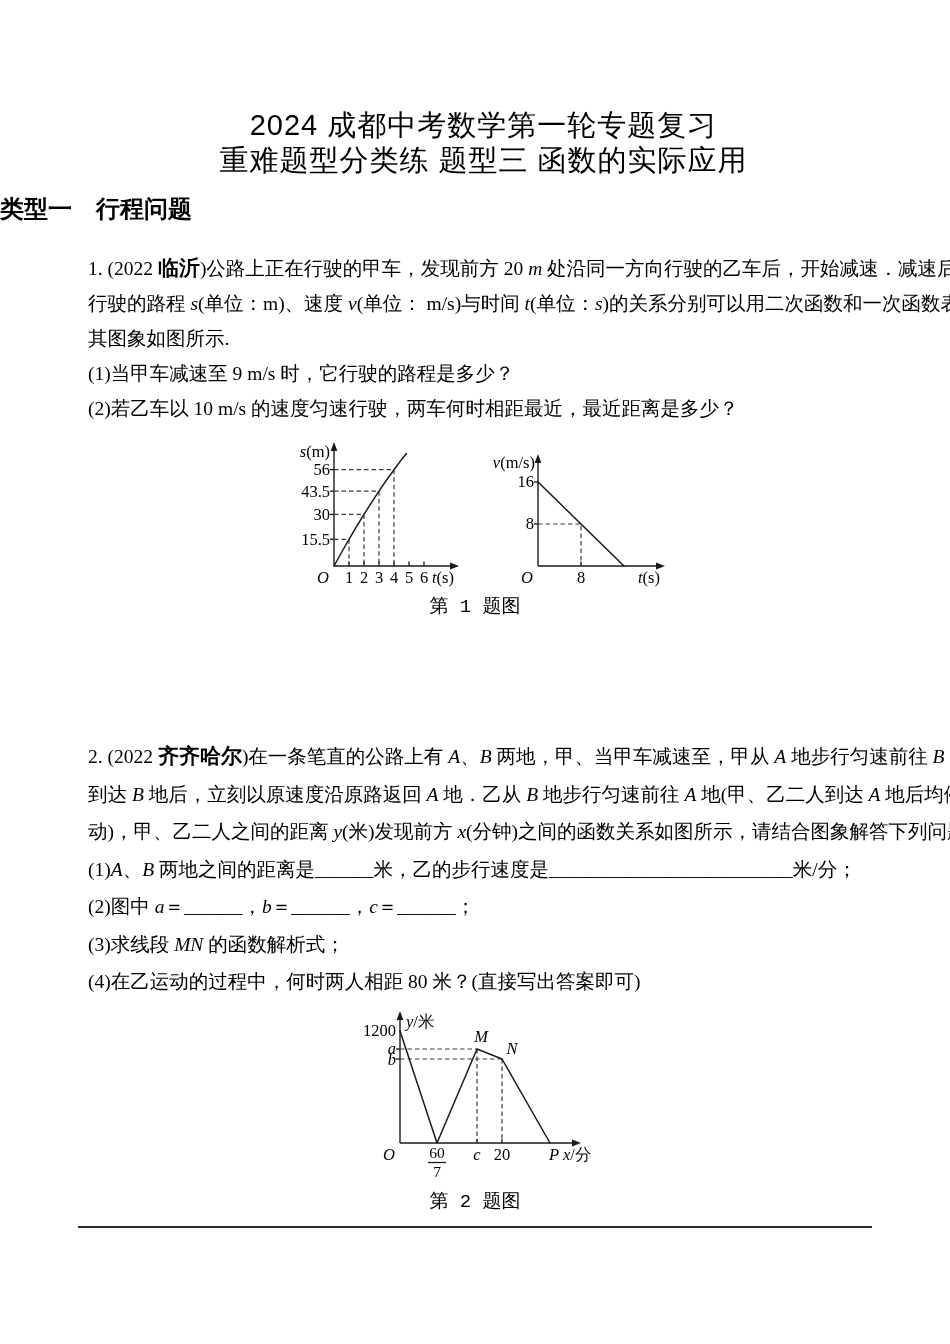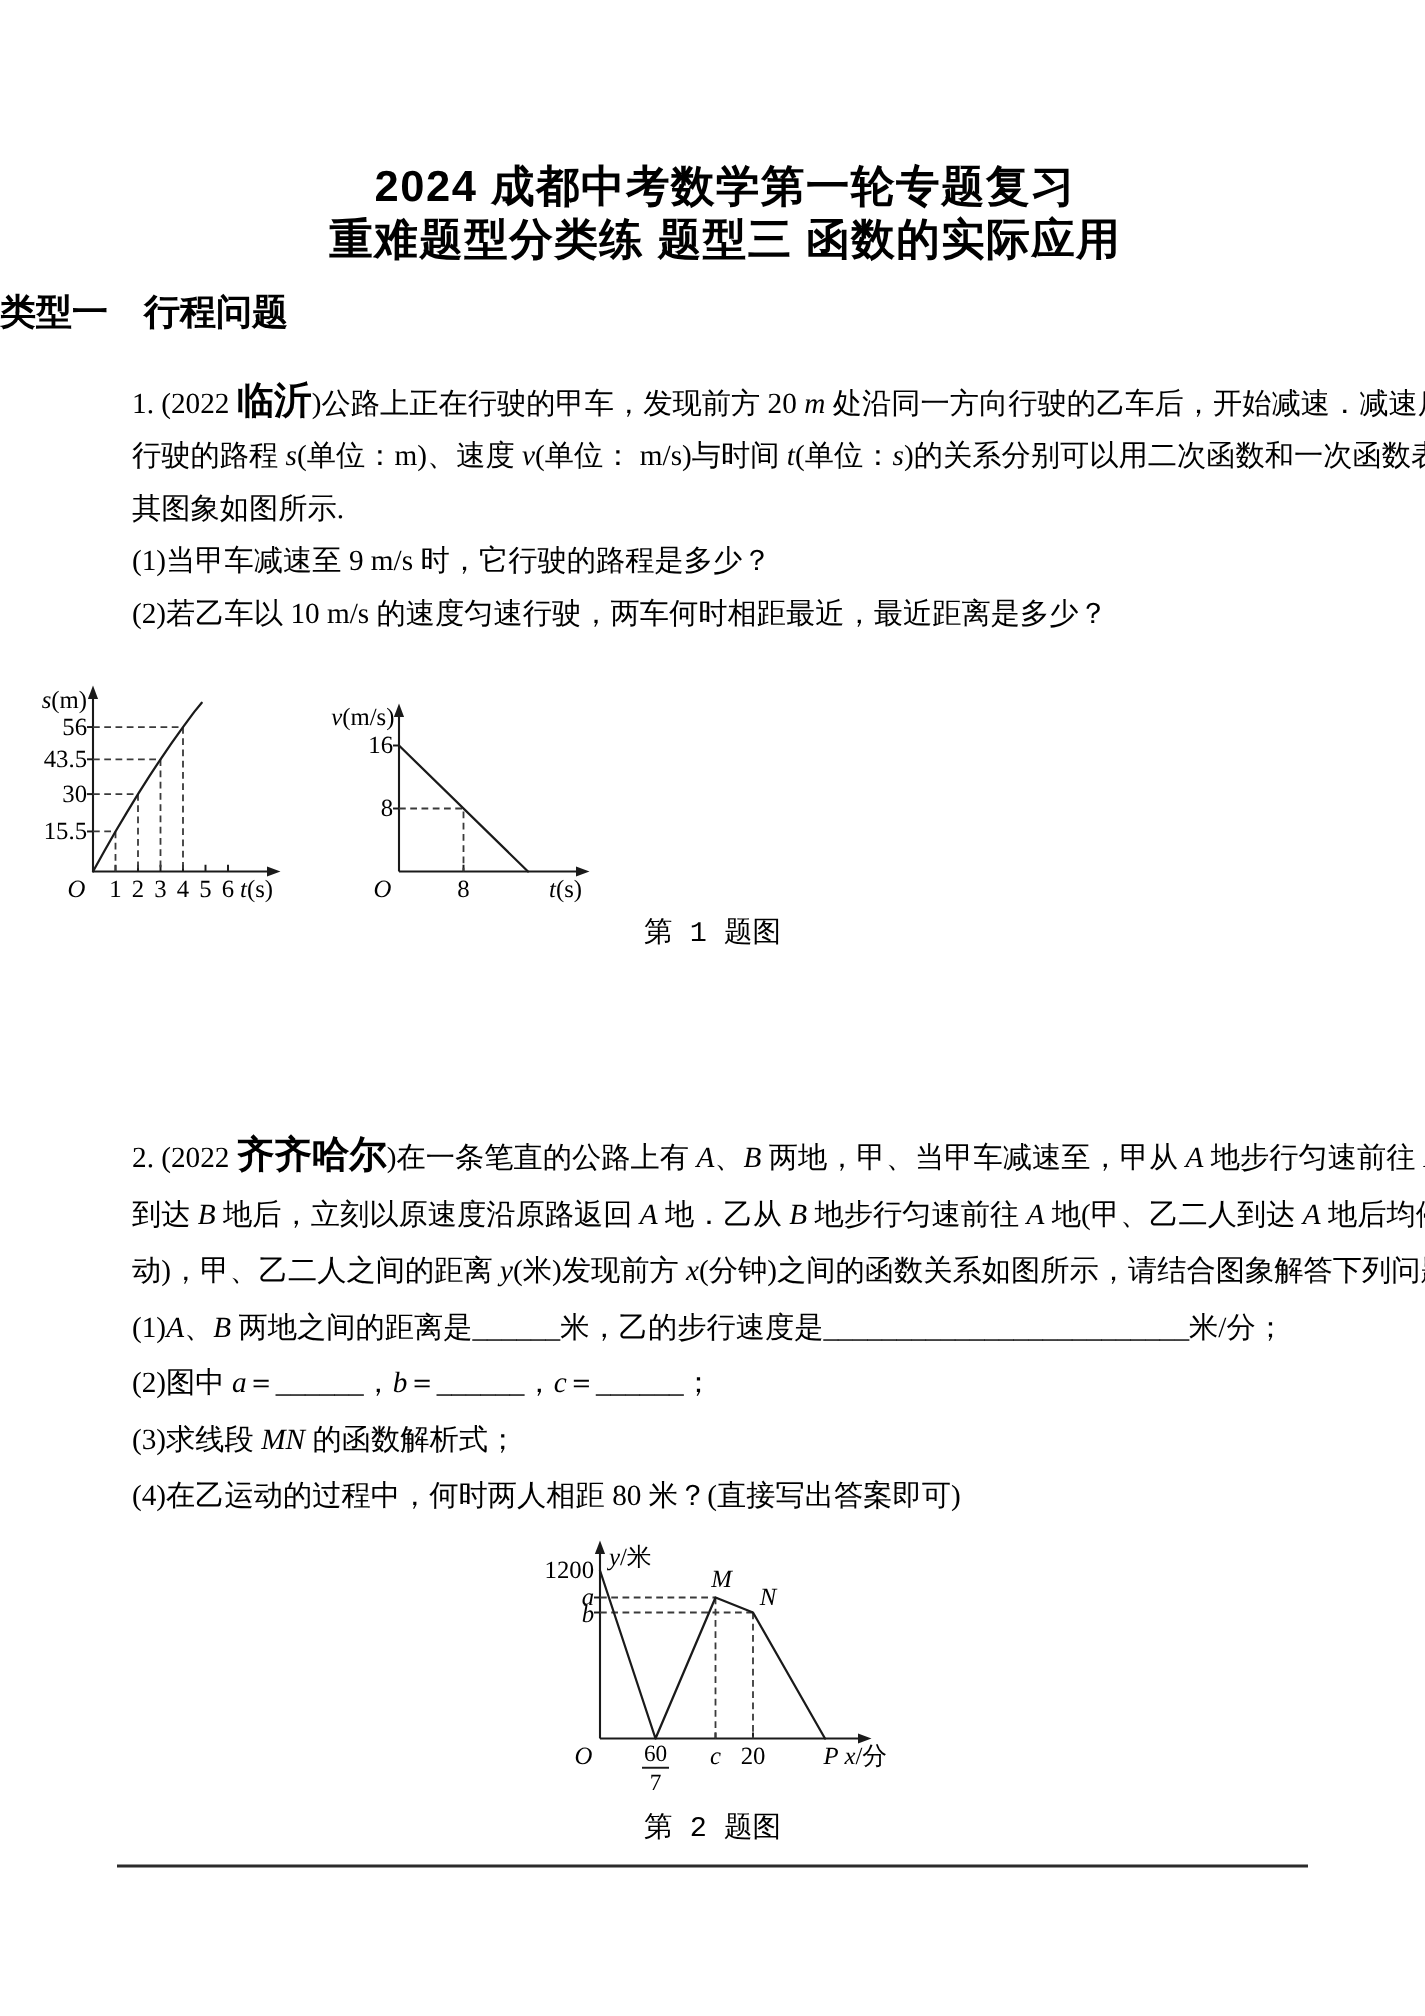--- a/index.html
+++ b/index.html
@@ -10,21 +10,21 @@
     margin: 0 auto;
     background: #ffffff;
     color: #000;
     font-family: "Liberation Serif", "DejaVu Serif", serif;
     overflow: hidden;
     padding-top: 108px;
   }
   .title {
     text-align: center;
     font-family: "Liberation Sans", "DejaVu Sans", sans-serif;
-    font-weight: bold;
+    font-weight: normal;
     font-size: 29px;
     line-height: 34px;
     letter-spacing: 1px;
     padding-left: 17px;
   }
   .title2 { margin-top: 1px; }
   .section-heading {
     margin-top: 17px;
     text-align: left;
     font-family: "Liberation Sans", "DejaVu Sans", sans-serif;
@@ -36,24 +36,25 @@
     margin: 26px 88px 0 88px;
     font-size: 19.5px;
   }
   .para .line {
     line-height: 35px;
     white-space: nowrap;
   }
   .para2 { margin-top: 118px; }
   .para2 .line { line-height: 37.5px; }
   .var { font-style: italic; font-family: "Liberation Serif", "DejaVu Serif", serif; }
-  .bold-cjk { font-weight: bold; font-family: "Liberation Sans", "DejaVu Sans", sans-serif; font-size: 25px; }
+  .bold-cjk { font-weight: bold; font-family: "Liberation Sans", "DejaVu Sans", sans-serif; font-size: 21px; }
   .figrow {
-    margin-top: 26px;
+    margin-top: 12px;
     display: flex;
+    justify-content: center;
     align-items: flex-start;
     gap: 16px;
   }
   .figcenter { margin-top: 2px; text-align: center; }
   .caption {
     margin-top: 2px;
     text-align: center;
     font-size: 19px;
     line-height: 24px;
     font-family: Liberation Mono, monospace;

